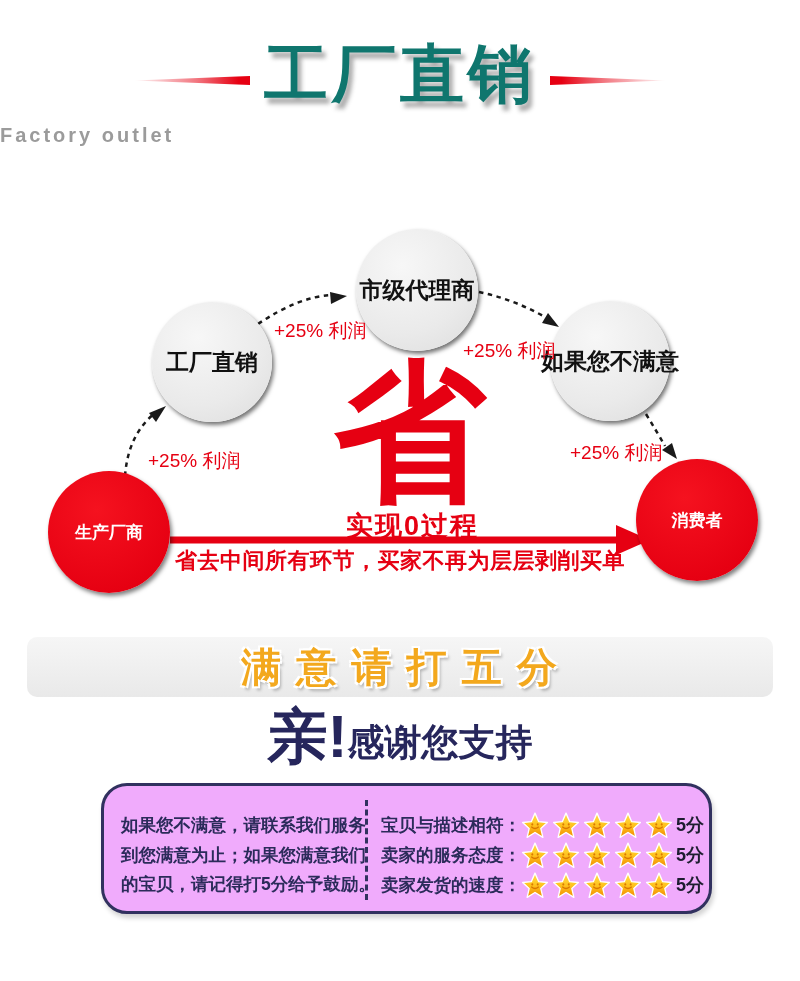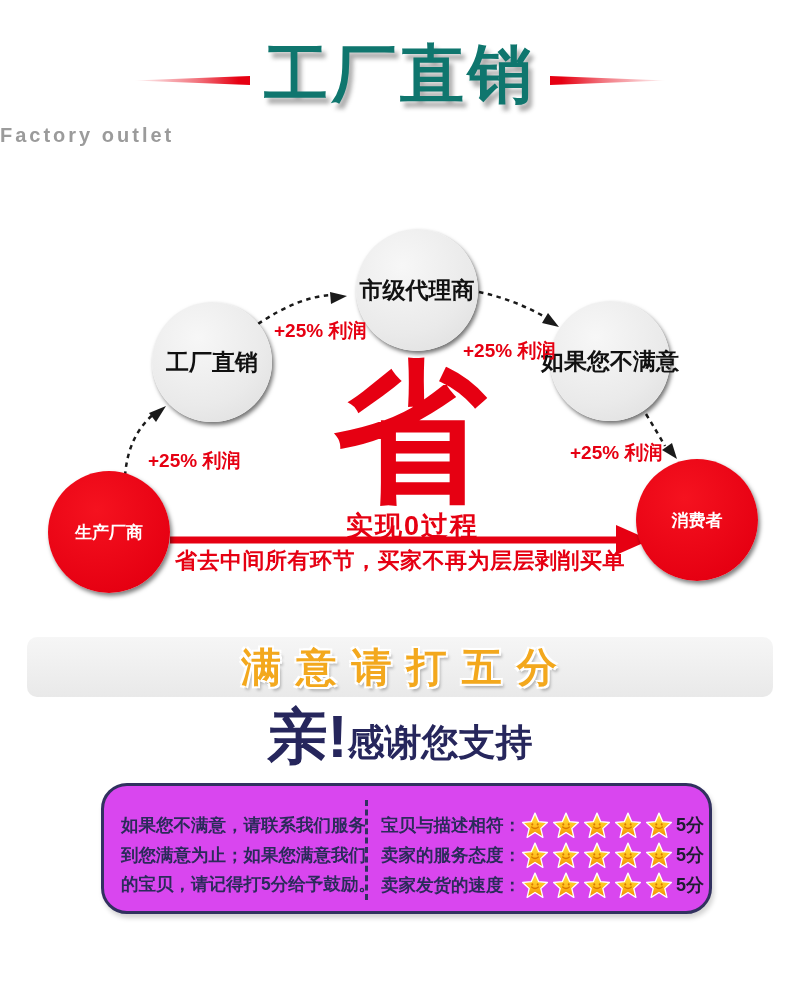--- a/index.html
+++ b/index.html
@@ -29,21 +29,21 @@
   .circle-gray { background:radial-gradient(circle at 38% 30%, #f7f7f7, #eaeaea 60%, #dedede 95%);
     color:#111111; box-shadow:2px 3px 4px rgba(0,0,0,0.55); font-size:23px; }
   .circle-red { background:radial-gradient(circle at 40% 32%, #f5121f, #e60012 75%);
     color:#ffffff; box-shadow:2px 3px 4px rgba(0,0,0,0.5); font-size:17px; }
   .node-provincial   { left:152px; top:302px; width:120px; height:120px; }
   .node-city         { left:356px; top:229px; width:122px; height:122px; }
   .node-wholesaler   { left:550px; top:301px; width:120px; height:120px; }
   .node-manufacturer { left:48px;  top:471px; width:122px; height:122px; }
   .node-consumer     { left:636px; top:459px; width:122px; height:122px; }
 
-  .profit { position:absolute; color:#e60012; font-weight:700; font-size:19px; white-space:nowrap; z-index:2; }
+  .profit { position:absolute; color:#e60012; font-weight:400; font-size:19px; white-space:nowrap; z-index:2; }
   .profit-1 { left:148px; top:448px; }
   .profit-2 { left:274px; top:318px; }
   .profit-3 { left:463px; top:338px; }
   .profit-4 { left:570px; top:440px; }
 
   .save-char { position:absolute; left:325px; top:356px; width:170px; text-align:center;
     font-size:152px; line-height:1; font-weight:900; color:#e60012; z-index:1; }
   .zero-process { position:absolute; left:300px; top:508px; width:225px; text-align:center;
     font-size:27px; font-weight:900; color:#e60012; letter-spacing:2px; z-index:2; }
   .slogan { position:absolute; top:546px; left:0; right:0; text-align:center;
@@ -55,21 +55,21 @@
   .banner-text { font-size:40px; font-weight:700; color:#f3a81d; letter-spacing:2px;
     text-shadow:-2px -2px 0 #ffffff, 2px -2px 0 #ffffff, -2px 2px 0 #ffffff, 2px 2px 0 #ffffff, 3px 4px 3px rgba(0,0,0,0.25); }
 
   
   .thanks { position:absolute; top:707px; left:0; right:0; display:flex; justify-content:center;
     align-items:flex-end; color:#26265c; z-index:2; }
   .thanks-exclaim { font-size:60px; font-weight:900; line-height:1; }
   .thanks-message { font-size:37px; font-weight:900; line-height:1.1; padding-bottom:3px;text-align:right; }
 
   
-  .rating-box { position:absolute; left:101px; top:783px; width:611px; height:131px; background:#d946ef;
+  .rating-box { position:absolute; left:101px; top:783px; width:611px; height:131px; background:#f0abfc;
     border:3px solid #31315f; border-radius:26px; box-shadow:2px 4px 5px rgba(0,0,0,0.18); z-index:2; }
   .note { position:absolute; left:17px; top:25px; font-size:17.5px; font-weight:900; color:#2b2b5a;
     line-height:29.5px; white-space:nowrap; }
   .divider { position:absolute; left:261px; top:14px; height:100px; border-left:3px dashed #31315f; }
   .rating-rows { position:absolute; left:277px; top:24px; }
   .rating-row { display:flex; align-items:center; height:30px; }
   .rating-label { font-size:17.5px; font-weight:900; color:#2b2b5a; white-space:nowrap; width:140px; }
   .stars { display:flex; align-items:center; }
   .star { width:28px; height:27px; margin-right:3px; }
   .rating-score { font-size:18px; font-weight:900; color:#1d1d30; }

